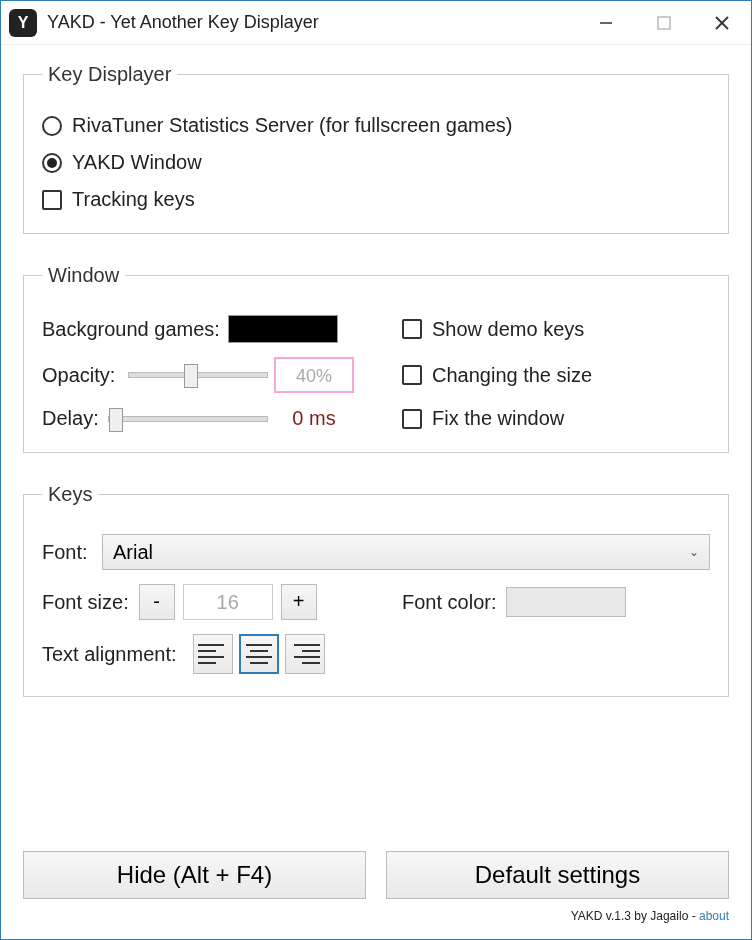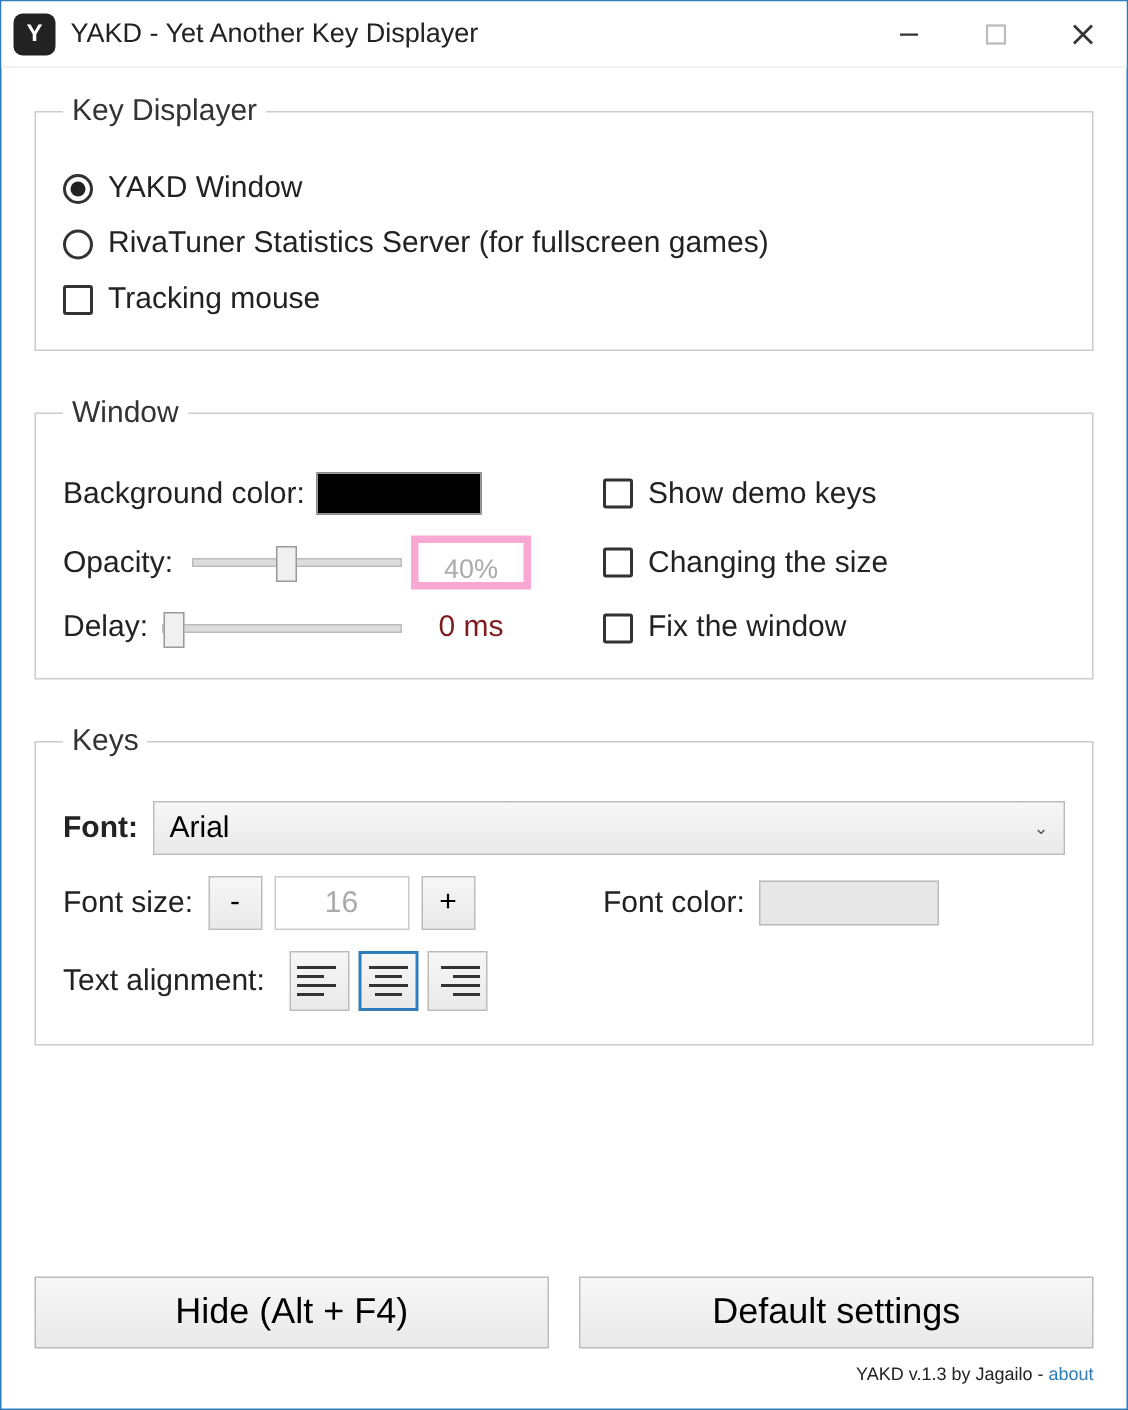--- a/index.html
+++ b/index.html
@@ -121,21 +121,21 @@
   position: absolute;
   top: -9px;
   width: 14px;
   height: 24px;
   background: #f0f0f0;
   border: 1px solid #999;
 }
 .opacity-box {
   width: 80px;
   height: 36px;
-  border: 5px solid #f9a8d4;
+  border: 2px solid #f9a8d4;
   color: #aaa;
   text-align: center;
   line-height: 34px;
   font-size: 18px;
   background: #fff;
 }
 .delay-val {
   width: 80px;
   text-align: center;
   color: #7f1d1d;
@@ -250,39 +250,39 @@
           <line x1="14" y1="2" x2="2" y2="14" stroke="#333" stroke-width="1.8"></line>
         </svg>
     </div>
   </div>
 
   <div class="content">
 
     <fieldset class="group">
       <legend>Key Displayer</legend>
       <div class="row">
+        <div class="radio"></div>
+        <span class="label">RivaTuner Statistics Server (for fullscreen games)</span>
+      </div>
+      <div class="row">
         <div class="radio checked"></div>
         <span class="label">YAKD Window</span>
       </div>
       <div class="row">
-        <div class="radio"></div>
-        <span class="label">RivaTuner Statistics Server (for fullscreen games)</span>
-      </div>
-      <div class="row">
         <div class="check"></div>
-        <span class="label">Tracking mouse</span>
+        <span class="label">Tracking keys</span>
       </div>
     </fieldset>
 
     <fieldset class="group">
       <legend>Window</legend>
 
       <div class="winrow">
         <div class="leftcol">
-          <span class="label" style="margin-right:8px;">Background color:</span>
+          <span class="label" style="margin-right:8px;">Background games:</span>
           <div class="bgcolor-swatch"></div>
         </div>
         <div class="rightcol">
           <div class="check"></div>
           <span class="label">Show demo keys</span>
         </div>
       </div>
 
       <div class="winrow">
         <div class="leftcol">
@@ -310,21 +310,21 @@
           <div class="check"></div>
           <span class="label">Fix the window</span>
         </div>
       </div>
     </fieldset>
 
     <fieldset class="group">
       <legend>Keys</legend>
 
       <div class="winrow">
-        <span class="label" style="width:60px;font-weight:bold;">Font:</span>
+        <span class="label" style="width:60px;">Font:</span>
         <div class="font-select">
           <span>Arial</span>
           <span class="chev">⌄</span>
         </div>
       </div>
 
       <div class="winrow">
         <div class="leftcol">
           <span class="label" style="margin-right:10px;">Font size:</span>
           <div class="stepper-btn">-</div>

